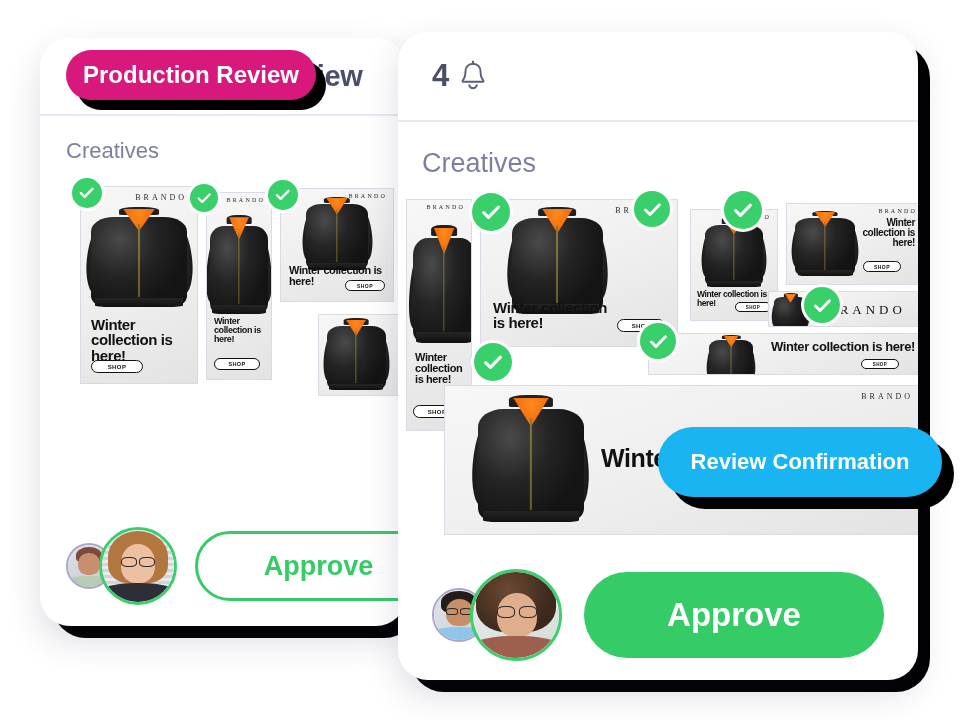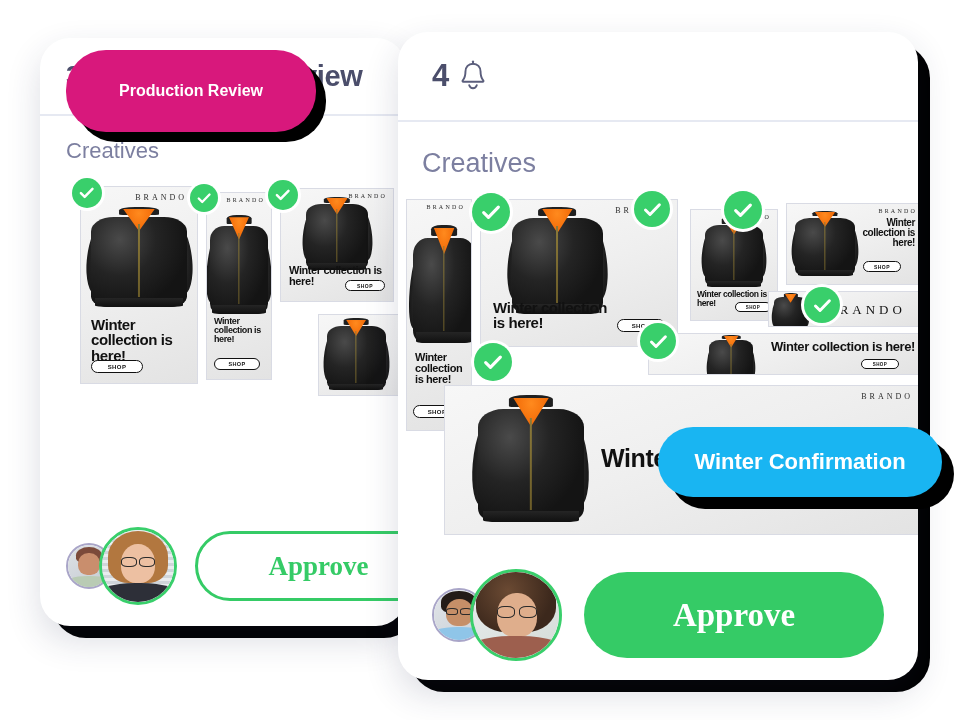--- a/index.html
+++ b/index.html
@@ -167,41 +167,41 @@
   .face .hair { position: absolute; border-radius: 50%; }
   .face .skin { position: absolute; border-radius: 48% 48% 42% 42%; }
   .face .glass {
     position: absolute; height: 13%;
     border: 1.6px solid #2a2a2a; border-radius: 40%;
   }
   .face .shirt { position: absolute; left: -10%; bottom: -12%; width: 120%; height: 38%; border-radius: 46% 46% 0 0; }
 
   .approve {
     flex: 1 1 auto; display: flex; align-items: center; justify-content: center;
-    font-weight: 700; border-radius: 48px; white-space: nowrap; font-family: Liberation Serif, serif;
+    font-weight: 700; border-radius: 48px; white-space: nowrap;
   }
   .approve.outline {
     border: 3px solid #35CB66; color: #35CB66;
     height: 70px; font-size: 27px; margin-right: -62px;
   }
   .approve.solid {
     background: #35CB66; color: #ffffff;
     height: 86px; font-size: 33px;
   }
 
   
   .pill {
     position: absolute; z-index: 30;
     display: flex; align-items: center; justify-content: center;
     color: #ffffff; font-weight: 700; border-radius: 40px;
     white-space: nowrap;
   }
   .pill.production {
-    left: 66px; top: 50px; width: 250px; height: 82px;
-    background: #D8187C; font-size: 16px;
+    left: 66px; top: 50px; width: 250px; height: 50px;
+    background: #D8187C; font-size: 24px;
     box-shadow: 10px 10px 0 0 #000000;
   }
   .pill.legal {
     left: 658px; top: 427px; width: 284px; height: 70px;
     background: #19B5F2; font-size: 22px;
     box-shadow: 12px 12px 0 0 #000000;
   }
 </style>
 </head>
 <body>
@@ -504,15 +504,15 @@
             <div class="glass" style="left:53%;top:40%;width:21%;"></div>
             <div class="shirt" style="background:#9d5f4e"></div>
           </div>
         </div>
       </div>
       <div class="approve solid">Approve</div>
     </div>
   </div>
 
   <div class="pill production">Production Review</div>
-  <div class="pill legal">Winter Confirmation</div>
+  <div class="pill legal">Review Confirmation</div>
 
 </div>
 
 </body></html>

